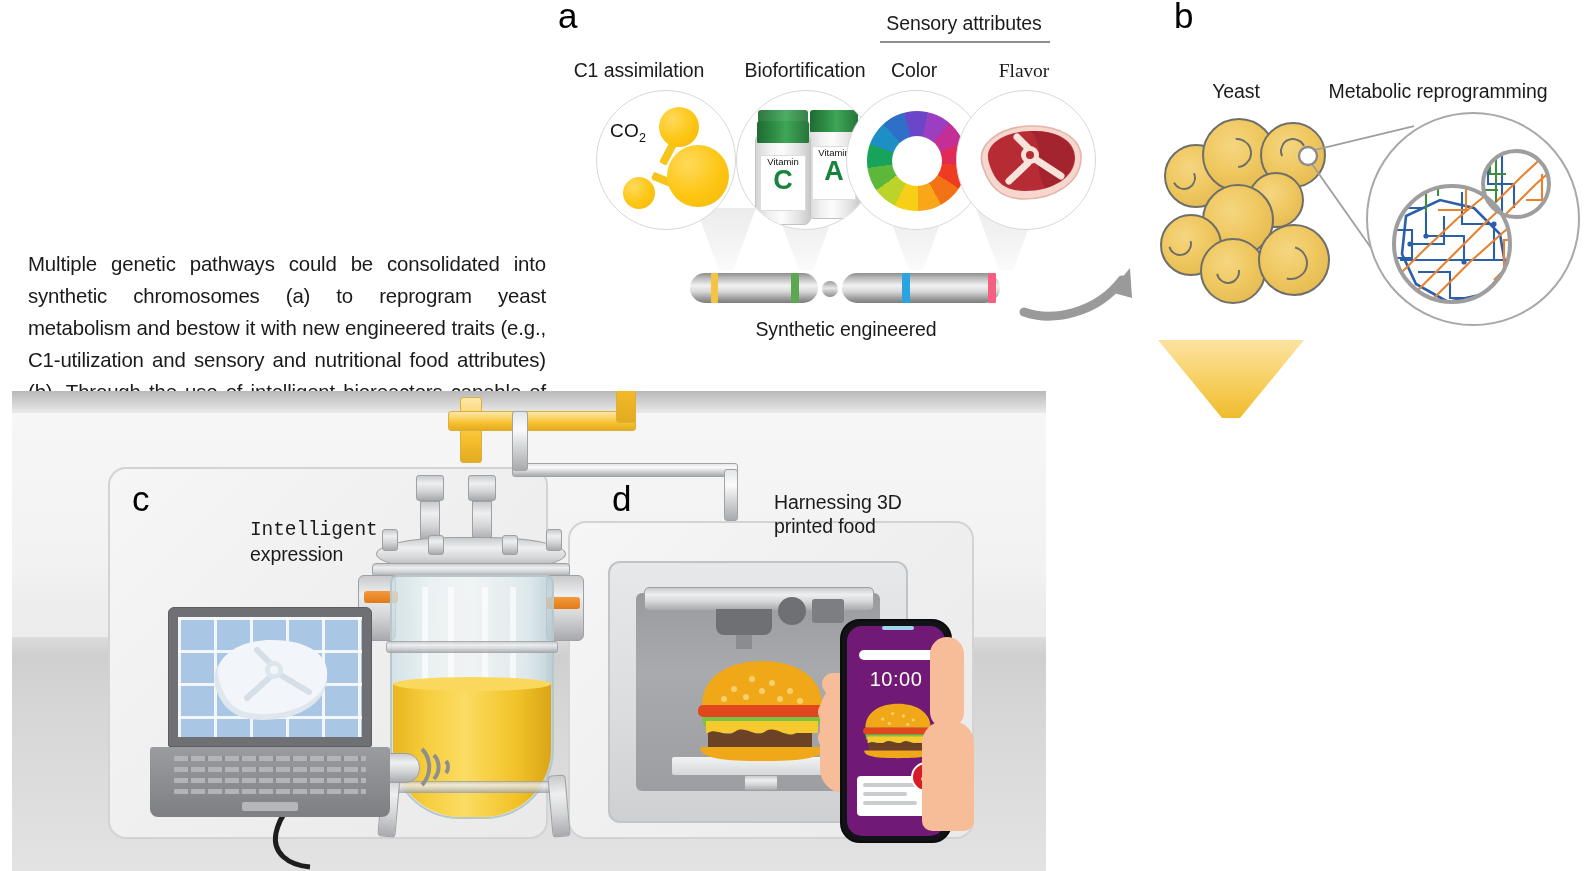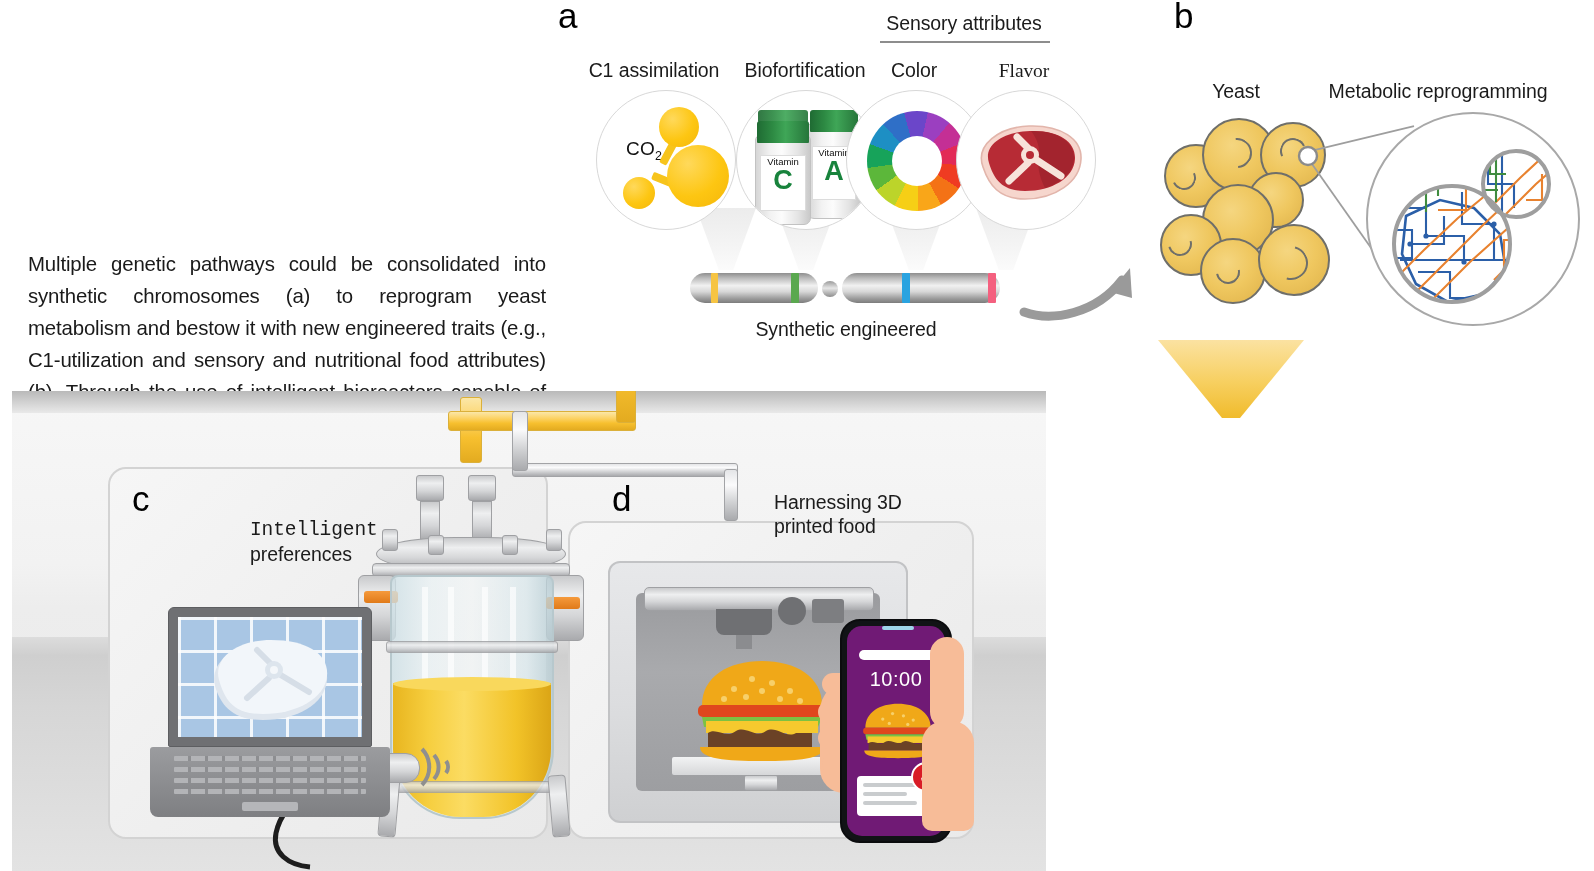--- a/index.html
+++ b/index.html
@@ -350,32 +350,32 @@
   </div>
 
   <div class="figure">
 
     <div class="panel-letter" style="left:10px; top:-2px;">a</div>
     <div class="panel-letter" style="left:626px; top:-2px;">b</div>
 
     <div class="fig-label center" style="left:416px; top:12px;">Sensory attributes</div>
     <div class="sensory-rule" style="left:332px; top:41px; width:170px;"></div>
 
-    <div class="fig-label center" style="left:106px; top:59px;text-align:right;">C1 assimilation</div>
+    <div class="fig-label center" style="left:91px; top:59px;text-align:right;">C1 assimilation</div>
     <div class="fig-label center" style="left:257px; top:59px;">Biofortification</div>
     <div class="fig-label center" style="left:366px; top:59px;">Color</div>
     <div class="fig-label center" style="left:476px; top:59px;font-family:Liberation Serif, serif;">Flavor</div>
 
     <div class="cone" style="left:148px; top:208px; width:60px; height:62px; clip-path:polygon(0 0,100% 0,62% 100%,38% 100%);"></div>
     <div class="cone" style="left:228px; top:208px; width:60px; height:62px; clip-path:polygon(0 0,100% 0,62% 100%,38% 100%);"></div>
     <div class="cone" style="left:338px; top:208px; width:60px; height:62px; clip-path:polygon(0 0,100% 0,62% 100%,38% 100%);"></div>
     <div class="cone" style="left:428px; top:208px; width:60px; height:62px; clip-path:polygon(0 0,100% 0,62% 100%,38% 100%);"></div>
 
     <div class="icon-circle" style="left:48px; top:90px; width:140px; height:140px;">
-      <div class="co2-label" style="left:13px; top:47px;margin-left:16px;">
+      <div class="co2-label" style="left:13px; top:29px;">
         <span>CO</span><sub>2</sub>
       </div>
       <div class="bond" style="left:70px; top:39px; width:8px; height:36px; transform:rotate(28deg);"></div>
       <div class="bond" style="left:54px; top:88px; width:40px; height:8px; transform:rotate(22deg);"></div>
       <div class="atom" style="left:62px; top:16px; width:40px; height:40px;"></div>
       <div class="atom" style="left:70px; top:54px; width:62px; height:62px;"></div>
       <div class="atom" style="left:26px; top:86px; width:32px; height:32px;"></div>
     </div>
 
     <div class="icon-circle" style="left:188px; top:90px; width:140px; height:140px;">
@@ -522,21 +522,21 @@
     <div class="scene-floor"></div>
 
     <div class="panel-box" style="left:96px; top:76px; width:440px; height:372px;"></div>
 
     <div class="panel-box" style="left:556px; top:130px; width:406px; height:318px;"></div>
 
     <div class="panel-letter" style="left:120px; top:90px;">c</div>
     <div class="panel-letter" style="left:600px; top:90px;">d</div>
 
     <div class="fig-label" style="left:238px; top:128px;font-family:Liberation Mono, monospace;">Intelligent</div>
-    <div class="fig-label" style="left:238px; top:152px;">preferences</div>
+    <div class="fig-label" style="left:238px; top:152px;">expression</div>
 
     <div class="fig-label" style="left:762px; top:100px;">Harnessing 3D</div>
     <div class="fig-label" style="left:762px; top:124px;">printed food</div>
 
     <div class="pipe-yellow" style="left:448px; top:6px; width:22px; height:66px; border-radius:3px;"></div>
     <div class="pipe-yellow" style="left:436px; top:20px; width:188px; height:20px; border-radius:3px;"></div>
     <div class="pipe-yellow" style="left:604px; top:-88px; width:20px; height:120px; border-radius:3px;"></div>
     <div class="pipe-grey" style="left:500px; top:72px; width:226px; height:14px; border-radius:3px;"></div>
     <div class="pipe-grey" style="left:500px; top:20px; width:16px; height:60px; border-radius:3px;"></div>
     <div class="pipe-grey" style="left:712px; top:78px; width:14px; height:52px; border-radius:3px;"></div>

